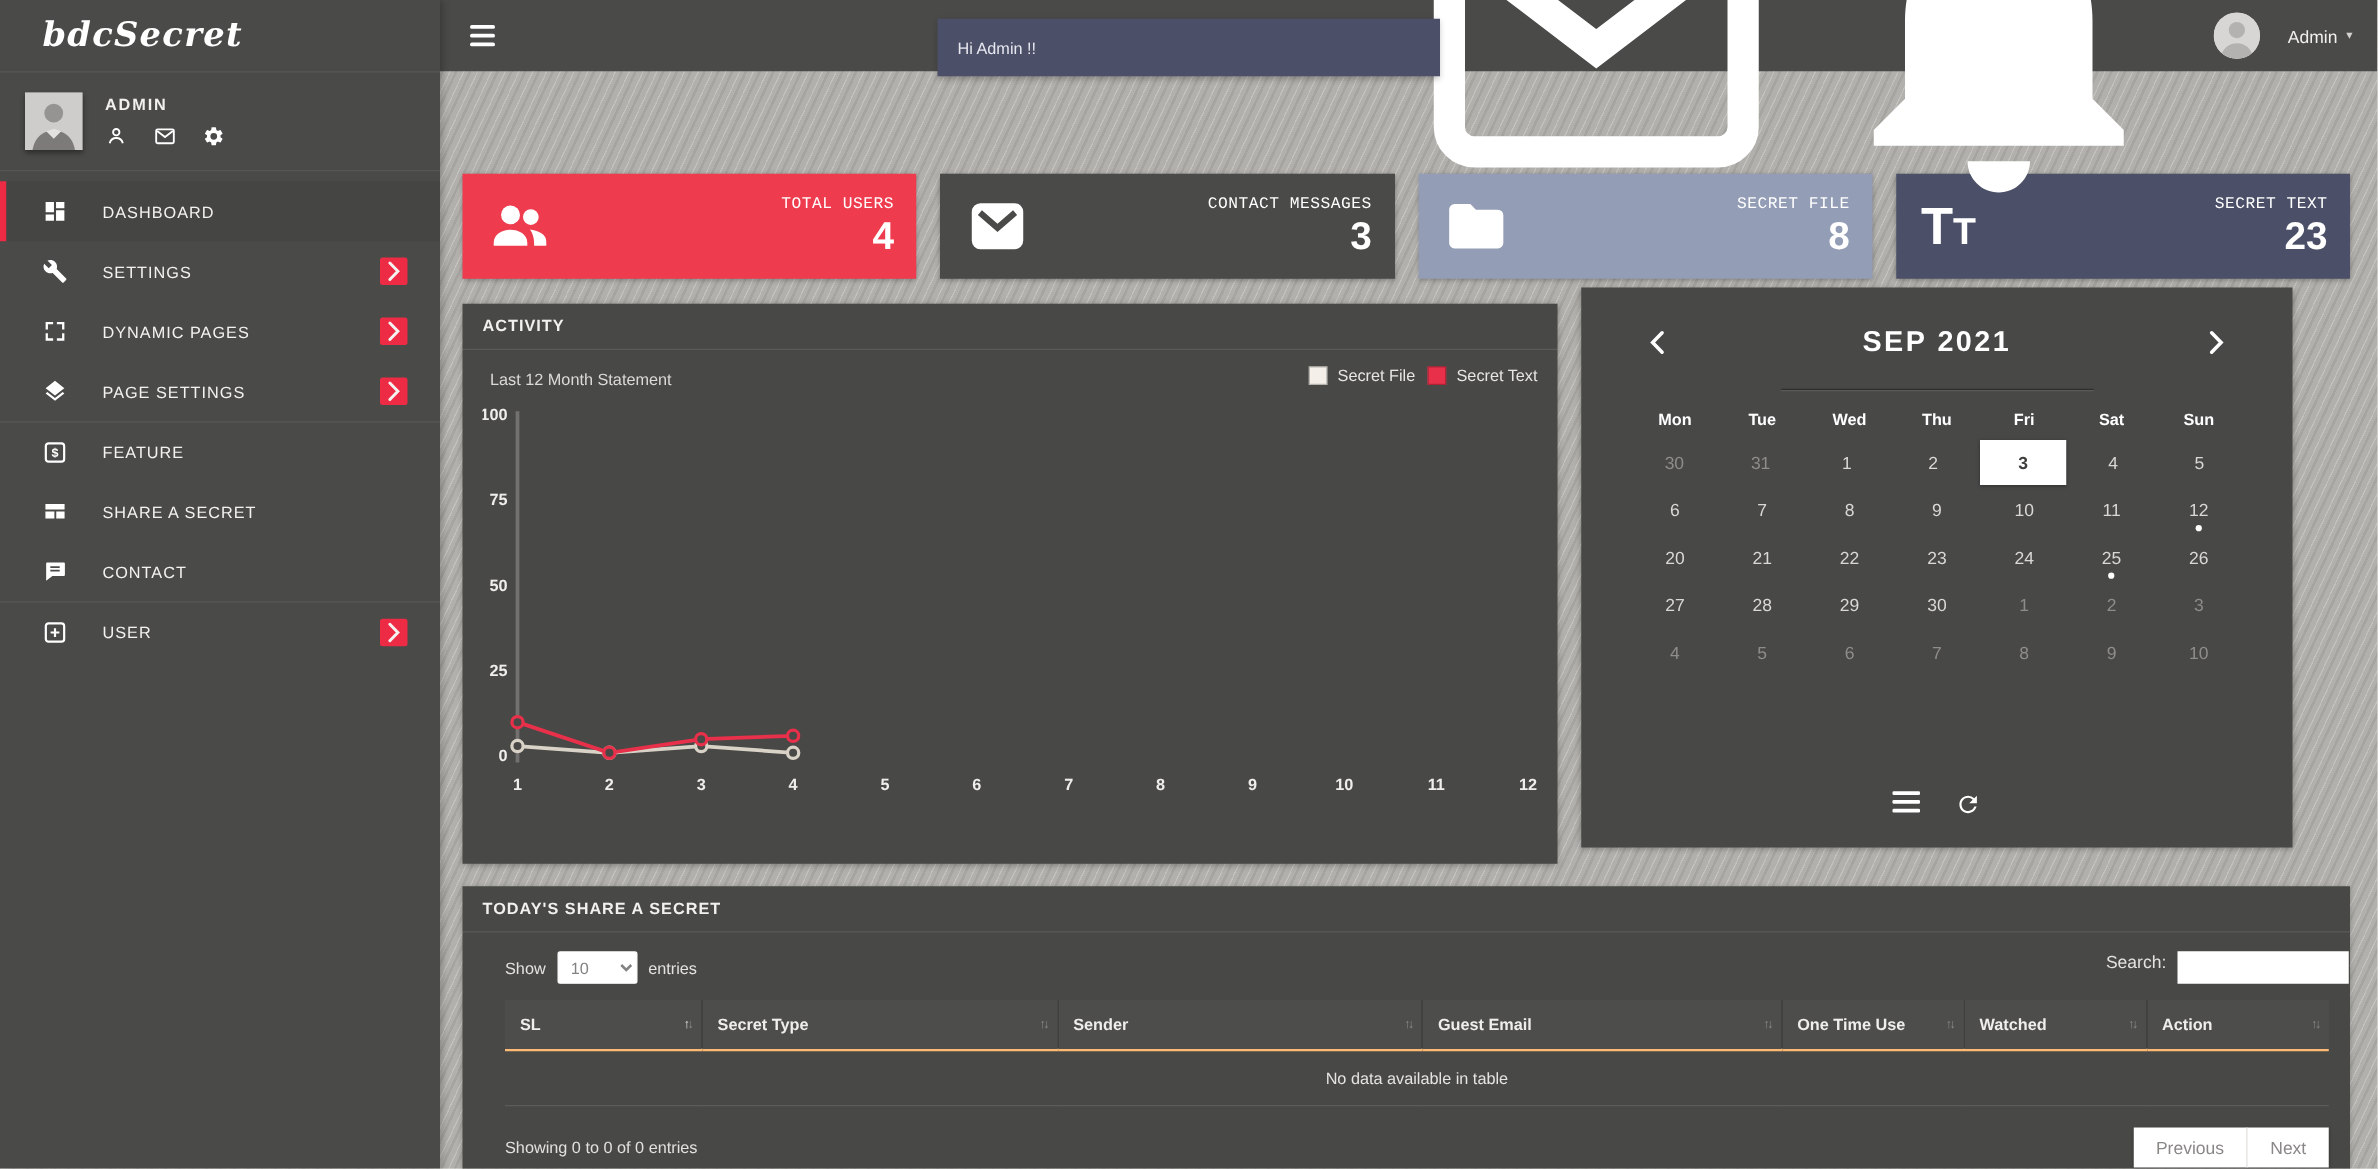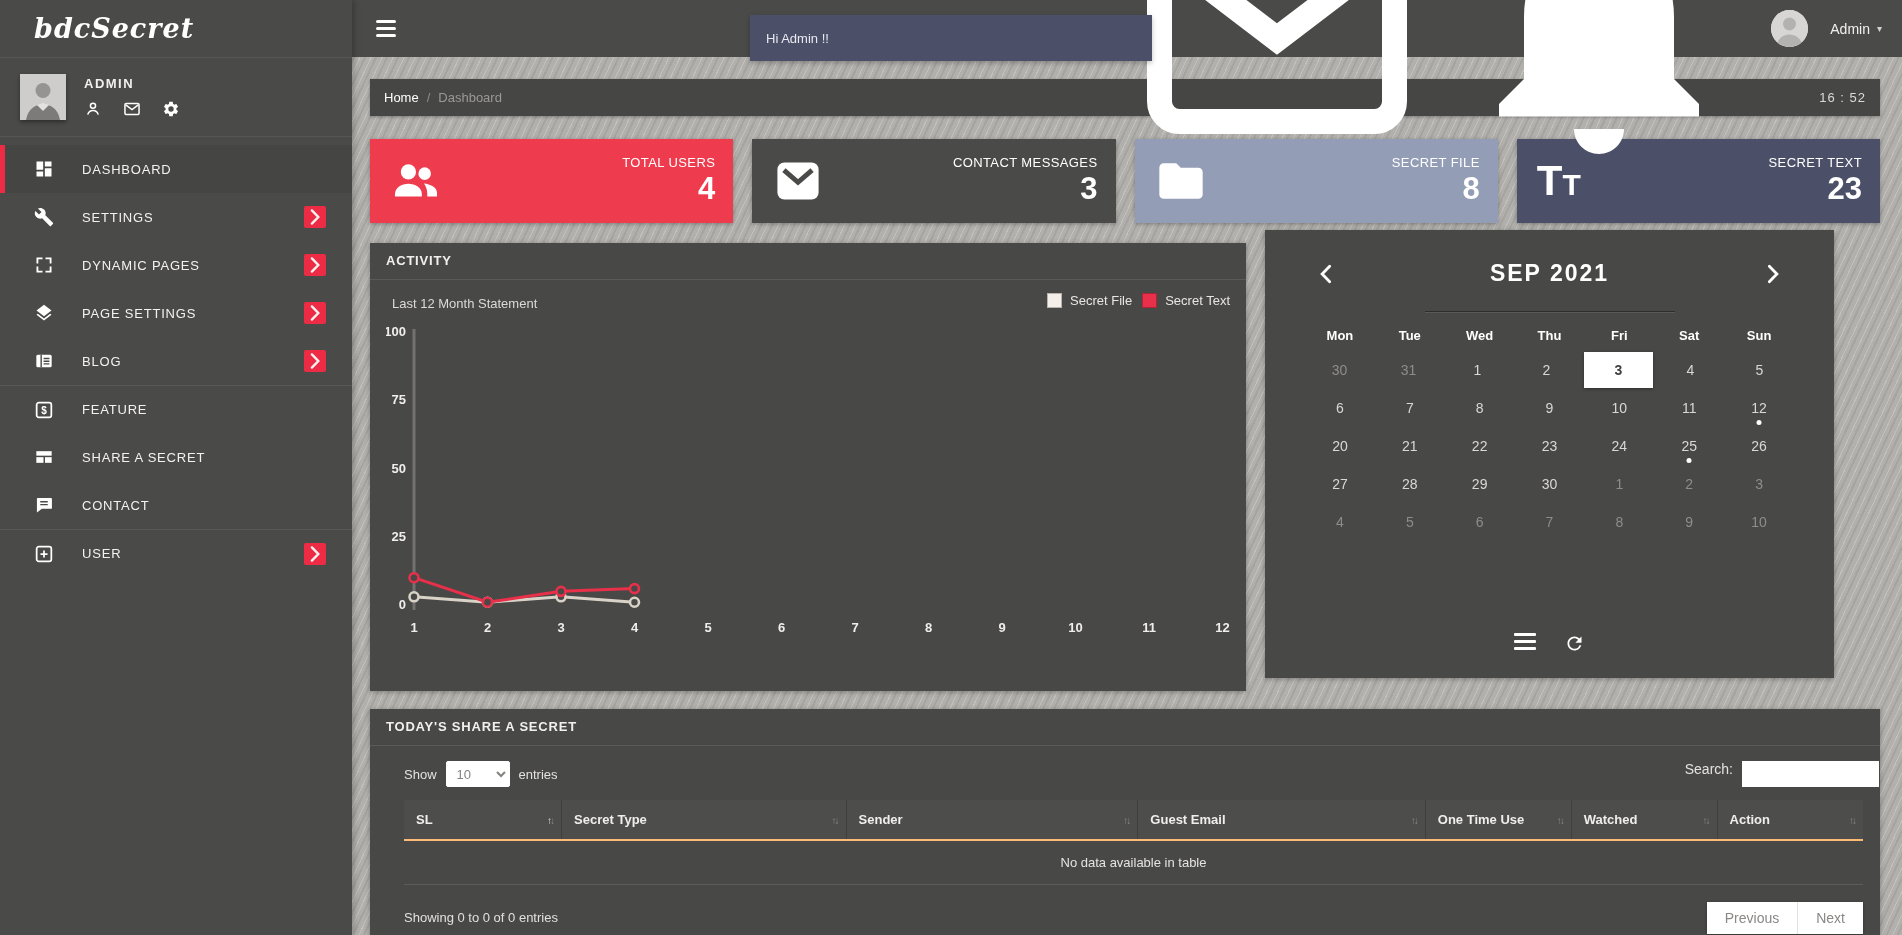--- a/index.html
+++ b/index.html
@@ -50,21 +50,21 @@
   .crumb .home { color:#fff; font-size:13px; cursor:pointer; }
   .crumb .sep { color:#8f8d8b; margin:0 8px; font-size:13px; }
   .crumb .cur { color:#9b9997; font-size:13px; }
   .crumb .time { margin-left:auto; color:#dcdad8; font-size:13px; letter-spacing:1px; }
 
   
   .cards { position:absolute; left:370px; top:139px; width:1510px; height:84px; display:grid; grid-template-columns:repeat(4,1fr); gap:19px; z-index:2; }
   .card { position:relative; display:flex; align-items:center; padding:0 18px 0 20px; color:#fff; box-shadow:0 1px 4px rgba(0,0,0,.3); cursor:pointer; }
   .card-icon { width:52px; height:52px; flex:0 0 auto; }
   .card-right { margin-left:auto; text-align:right; }
-  .card-label { font-size:13px; letter-spacing:.4px; font-weight:500; }
+  .card-label { font-size:13px; letter-spacing:.4px; font-weight:500;font-family:Liberation Mono, monospace; }
   .card-value { font-size:31px; font-weight:600; line-height:1.1; margin-top:2px; }
   .tt-glyph { font-size:42px; font-weight:bold; line-height:52px; }
   .tt-glyph small { font-size:30px; font-weight:bold; }
 
   
   .panel { position:absolute; background:#484846; box-shadow:0 1px 5px rgba(0,0,0,.3); z-index:2; }
   .panel-head { height:37px; line-height:36px; padding:0 16px; font-size:13px; font-weight:bold; letter-spacing:.8px; color:#f2f0ee; border-bottom:1px solid rgba(255,255,255,.10); }
 
   
   .activity { left:370px; top:243px; width:876px; height:448px; }
@@ -188,35 +188,20 @@
             </svg>
           </span>
         </div>
         <div class="menu-item">
           <span class="mi-icon">
             <svg viewBox="0 0 24 24" fill="currentColor" style="width:100%;height:100%">
               <path d="M11.99 18.54l-7.37-5.73L3 14.07l9 7 9-7-1.63-1.27-7.38 5.74zM12 16l7.36-5.73L21 9l-9-7-9 7 1.63 1.27L12 16z"></path>
             </svg>
           </span>
           <span class="mi-label">PAGE SETTINGS</span>
-          <span class="mi-arrow">
-            <svg viewBox="0 0 24 24" fill="currentColor" style="width:100%;height:100%">
-              <path d="M8.6 4.8l7 7.2-7 7.2" fill="none" stroke="currentColor" stroke-width="2.6" stroke-linecap="round"></path>
-            </svg>
-          </span>
-        </div>
-        <div class="menu-item">
-          <span class="mi-icon">
-            <svg viewBox="0 0 24 24" fill="currentColor" style="width:100%;height:100%">
-              <rect x="2.8" y="4.5" width="18.4" height="15" rx="1.8"></rect>
-              <path d="M8.6 4.5v15" stroke="#4a4a48" stroke-width="1.7" fill="none"></path>
-              <path d="M11.5 9h7M11.5 12.2h7M11.5 15.4h7" stroke="#4a4a48" stroke-width="1.7" fill="none"></path>
-            </svg>
-          </span>
-          <span class="mi-label">BLOG</span>
           <span class="mi-arrow">
             <svg viewBox="0 0 24 24" fill="currentColor" style="width:100%;height:100%">
               <path d="M8.6 4.8l7 7.2-7 7.2" fill="none" stroke="currentColor" stroke-width="2.6" stroke-linecap="round"></path>
             </svg>
           </span>
         </div>
         <div class="menu-item divider">
           <span class="mi-icon">
             <svg viewBox="0 0 24 24" fill="currentColor" style="width:100%;height:100%">
               <rect x="3.2" y="3.2" width="17.6" height="17.6" rx="2.6" fill="none" stroke="currentColor" stroke-width="2.1"></rect>
@@ -289,26 +274,20 @@
           </svg>
       </span>
       <span class="tr-user">
         <span>Admin</span>
         <span class="chev">▾</span>
       </span>
     </div>
   </header>
   <div class="greeting">Hi Admin !!</div>
 
-  <div class="crumb">
-    <span class="home">Home</span>
-    <span class="sep">/</span>
-    <span class="cur">Dashboard</span>
-    <span class="time">16 : 52</span>
-  </div>
 
   <div class="cards">
       <div class="card" style="background: rgb(238, 59, 78);">
         <div class="card-icon">
           <svg viewBox="0 0 24 24" fill="currentColor" style="width:100%;height:100%">
             <circle cx="8.5" cy="7.8" r="3.5"></circle>
             <circle cx="16" cy="8.6" r="2.9"></circle>
             <path d="M2.3 19.2v-1.1c0-3.1 3.1-4.8 6.2-4.8s6.2 1.7 6.2 4.8v1.1z"></path>
             <path d="M15.7 13.2c2.8.3 6 1.7 6 4.3v1.7h-4.5v-1.1c0-2-.6-3.6-1.5-4.9z"></path>
           </svg>

